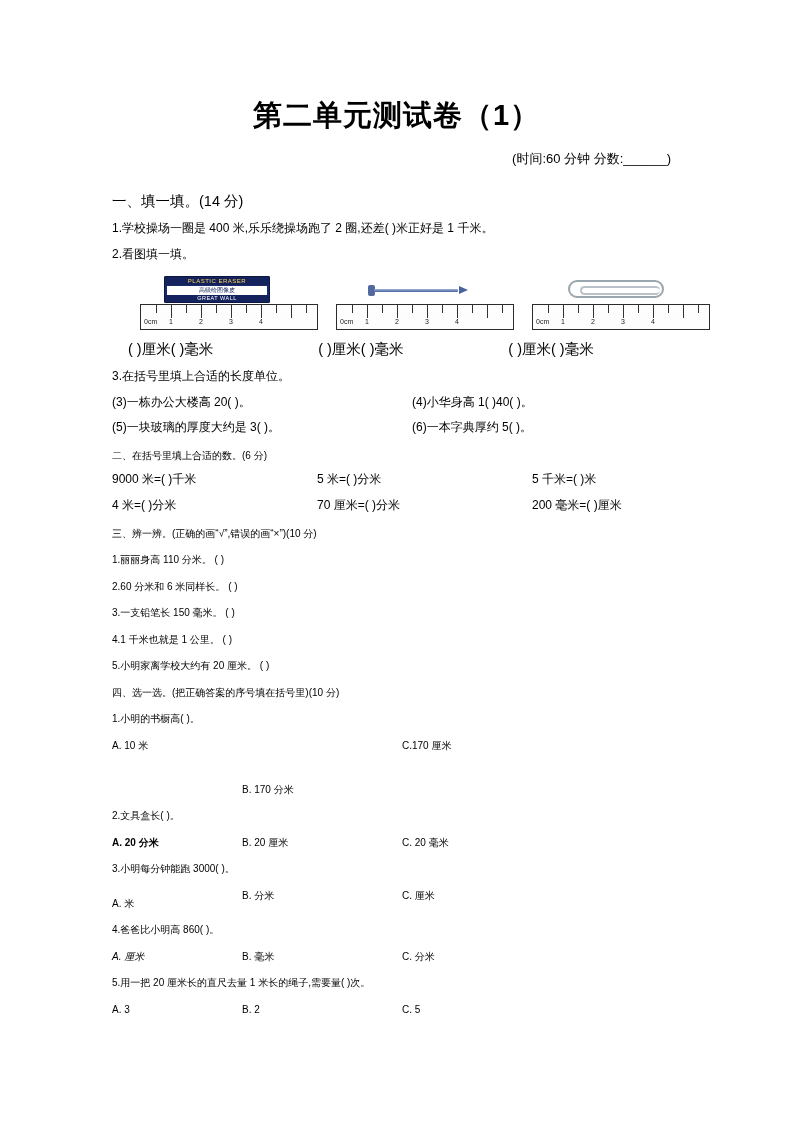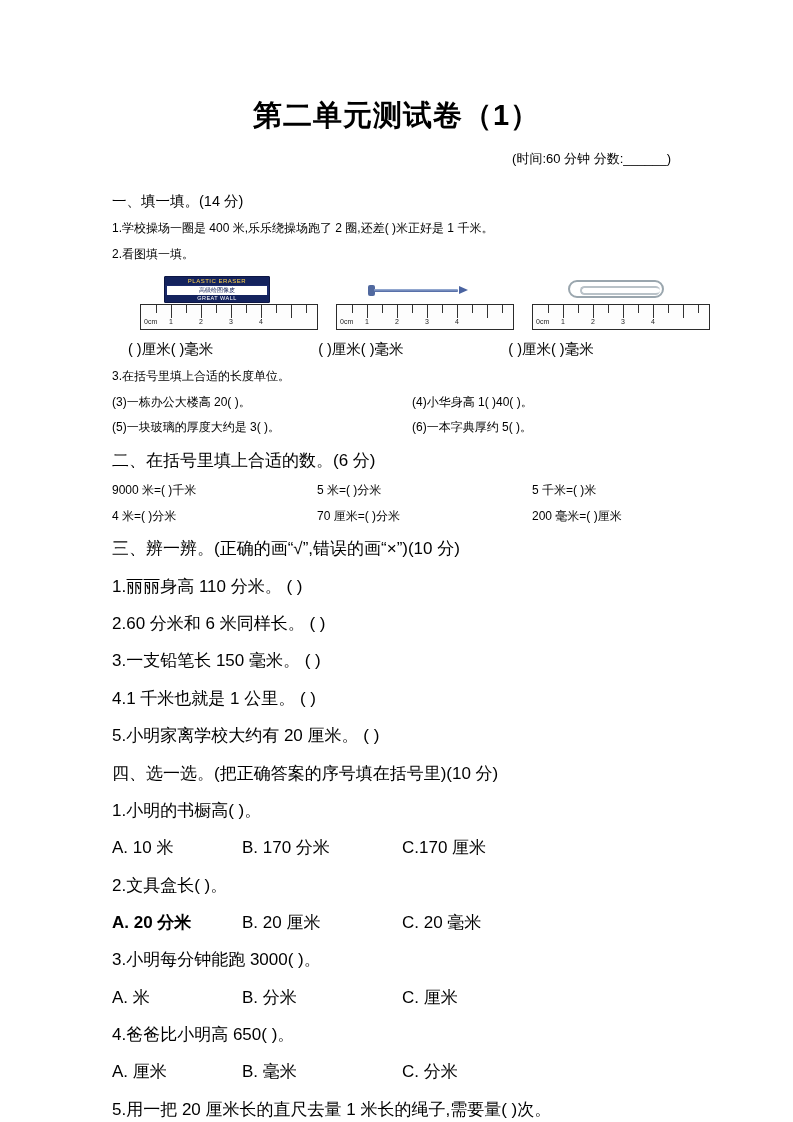--- a/index.html
+++ b/index.html
@@ -45,21 +45,21 @@
   .sec-head {
     margin-top: 22px;
     font-size: 14.5px;
   }
   .line {
     margin-top: 7px;
     font-size: 12px;
   }
   .line-lg {
     margin-top: 11px;
-    font-size: 17px;
+    font-size: 10px;
   }
 
   
   .rulers {
     margin-top: 10px;
     display: flex;
     justify-content: flex-start;
     align-items: flex-end;
     gap: 18px;
     padding-left: 28px;
@@ -363,41 +363,41 @@
     <div class="line-lg">4.1 千米也就是 1 公里。       (       )</div>
     <div class="line-lg">5.小明家离学校大约有 20 厘米。      (       )</div>
   </div>
 
   <div class="section">
     <div class="line-lg">四、选一选。(把正确答案的序号填在括号里)(10 分)</div>
 
     <div class="line-lg">1.小明的书橱高(      )。</div>
     <div class="line-lg two-col">
       <span style="width:130px;">A. 10 米</span>
-      <span style="width:160px;">B. 170 分米</span>
+      <span style="width:160px;margin-top:44px;">B. 170 分米</span>
       <span>C.170 厘米</span>
     </div>
 
     <div class="line-lg">2.文具盒长(      )。</div>
     <div class="line-lg two-col">
       <span style="width:130px;font-weight:bold;">A. 20 分米</span>
       <span style="width:160px;">B. 20 厘米</span>
       <span>C. 20 毫米</span>
     </div>
 
     <div class="line-lg">3.小明每分钟能跑 3000(       )。</div>
     <div class="line-lg two-col">
-      <span style="width:130px;">A. 米</span>
+      <span style="width:130px;margin-top:8px;">A. 米</span>
       <span style="width:160px;">B. 分米</span>
       <span>C. 厘米</span>
     </div>
 
-    <div class="line-lg">4.爸爸比小明高 650(      )。</div>
+    <div class="line-lg">4.爸爸比小明高 860(      )。</div>
     <div class="line-lg two-col">
-      <span style="width:130px;">A. 厘米</span>
+      <span style="width:130px;font-style:italic;">A. 厘米</span>
       <span style="width:160px;">B. 毫米</span>
       <span>C. 分米</span>
     </div>
 
     <div class="line-lg">5.用一把 20 厘米长的直尺去量 1 米长的绳子,需要量(      )次。</div>
     <div class="line-lg two-col">
       <span style="width:130px;">A. 3</span>
       <span style="width:160px;">B. 2</span>
       <span>C. 5</span>
     </div>

